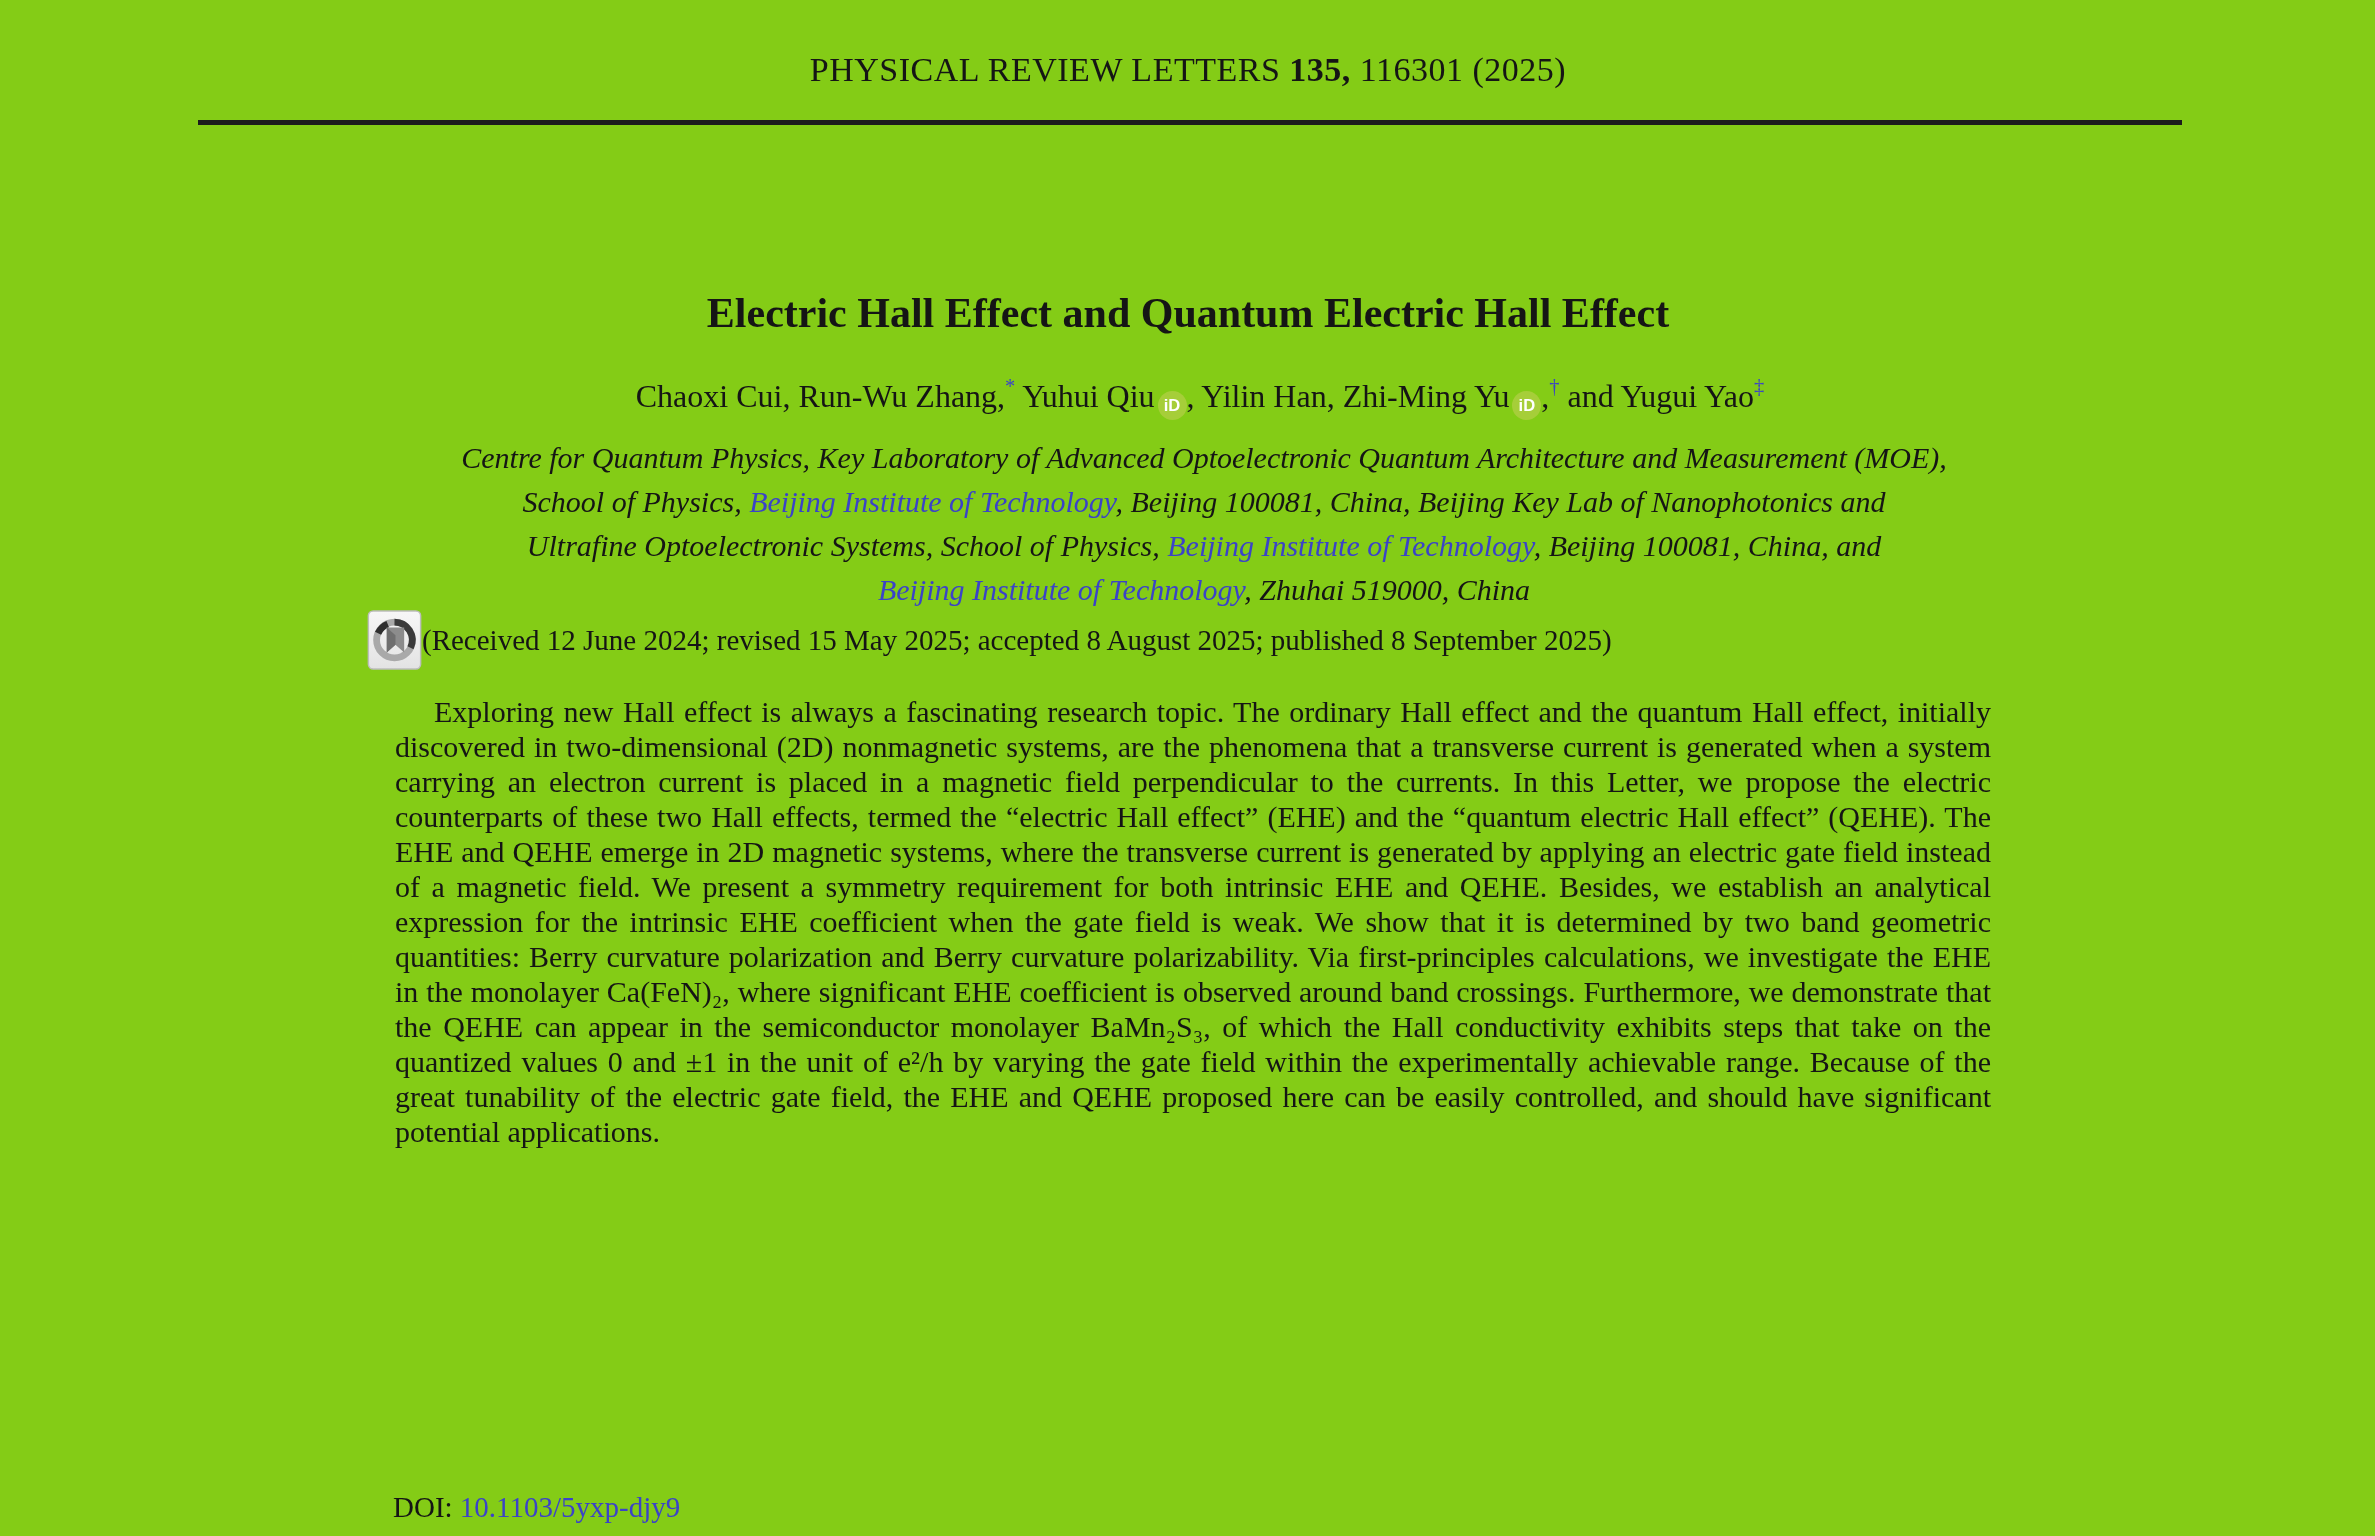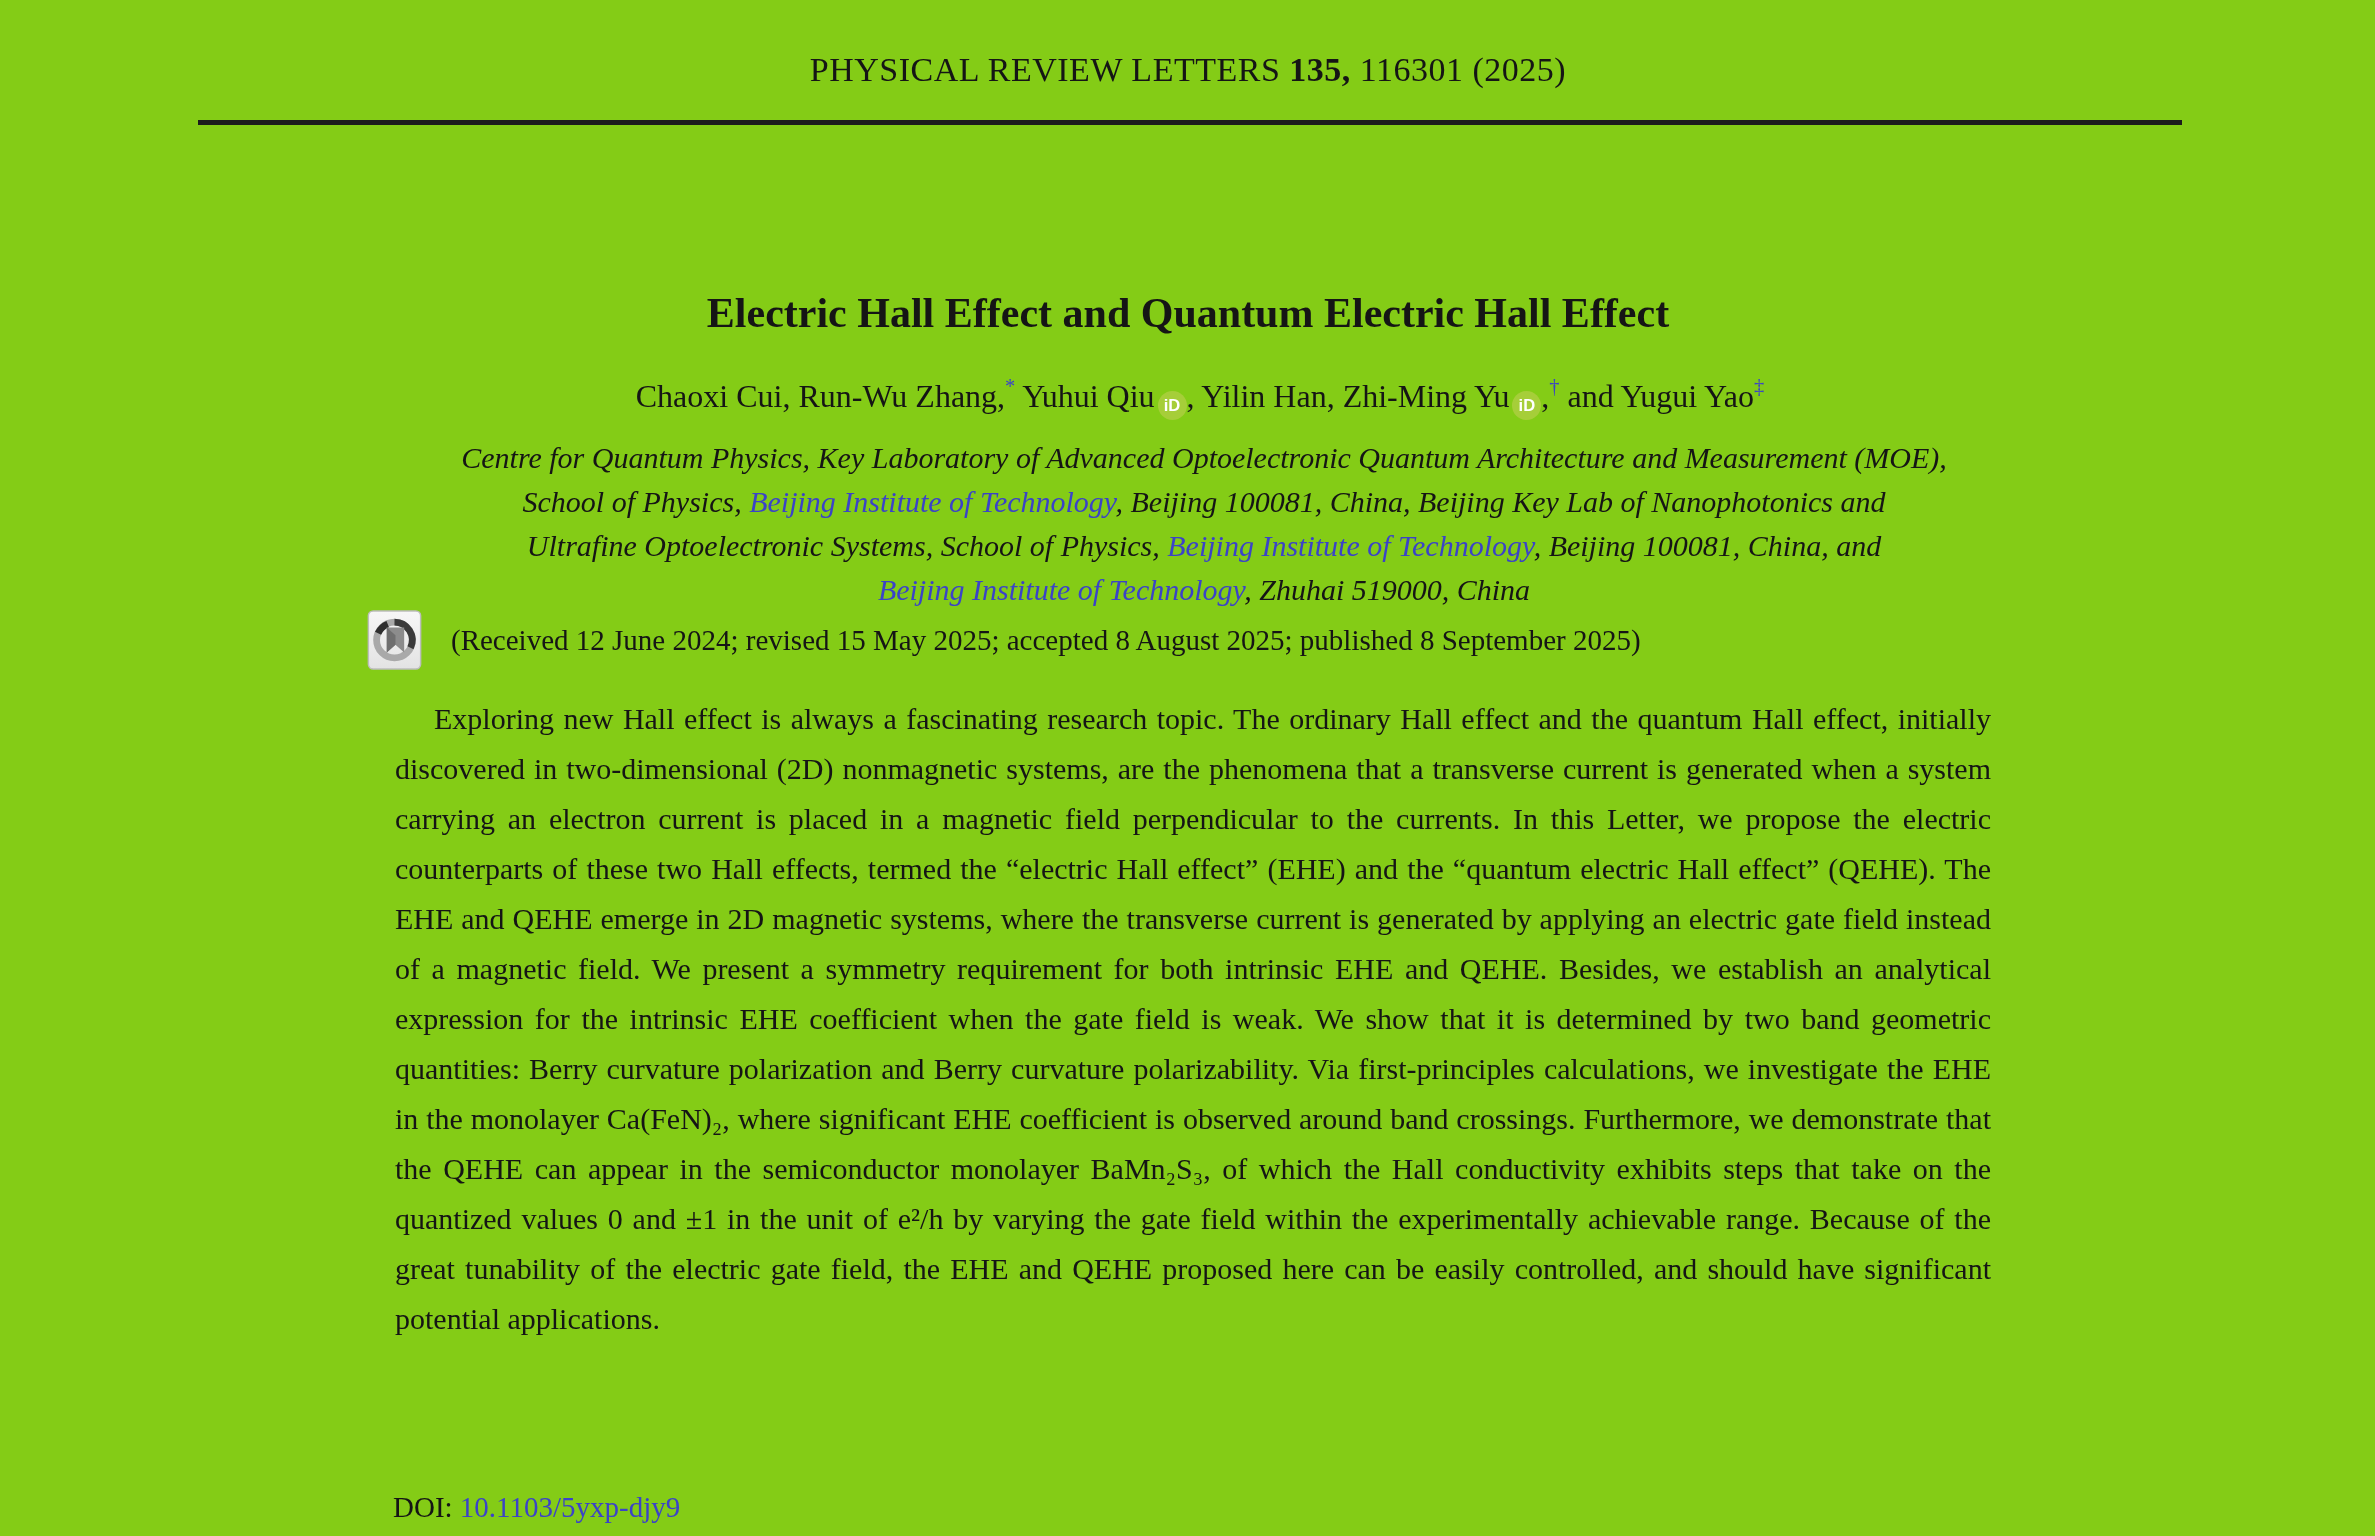--- a/index.html
+++ b/index.html
@@ -89,36 +89,36 @@
     text-decoration: none;
     cursor: pointer;
   }
 
   
   .received-row {
     position: absolute;
     top: 610px; left: 367px;
     display: flex;
     align-items: center;
-    gap: 29px;
+    gap: 0;
     font-size: 29px;
   }
   .crossmark-btn {
     width: 55px; height: 60px;
     flex: 0 0 auto;
     cursor: pointer;
   }
 
   
   .abstract {
     position: absolute;
     top: 694px; left: 395px;
     width: 1596px;
     font-size: 30px;
-    line-height: 50px;
+    line-height: 35px;
     text-align: justify;
     text-indent: 39px;
   }
 
   
   .doi-line {
     position: absolute;
     top: 1491px; left: 393px;
     font-size: 29px;
   }

